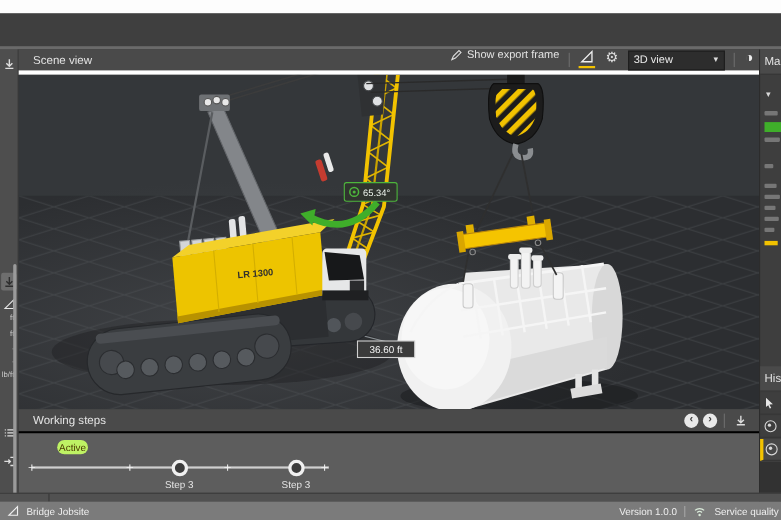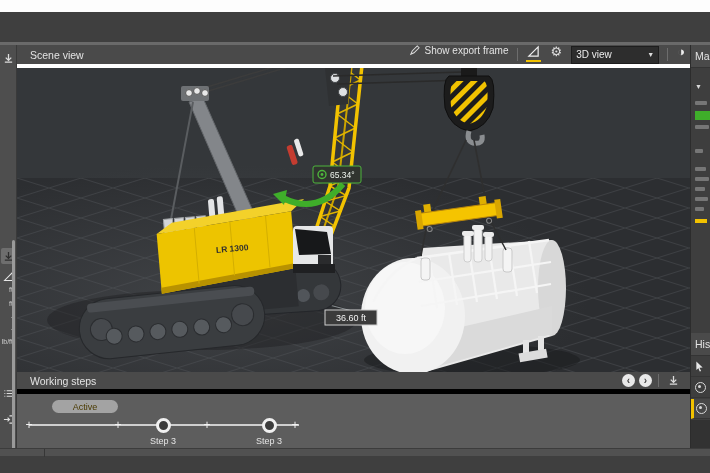--- a/index.html
+++ b/index.html
@@ -37,35 +37,35 @@
   .dropdown{display:flex;align-items:center;background:#2d2d2d;border:1px solid #1d1d1d;height:18px;width:88px;
             margin:0 4px;padding:0 4px;box-sizing:border-box;color:#ececec;font-size:10px;cursor:pointer;}
   .dropdown .chev{margin-left:auto;font-size:7px;color:#dcdcdc;}
   .contrast-glyph{font-size:13px;color:#ececec;line-height:1;}
   .gear-glyph{font-size:13px;color:#dcdcdc;line-height:1;}
 
   .viewport{left:0;top:23px;width:673px;height:304px;background:#34373a;overflow:hidden;cursor:grab;}
 
   
   .steps-panel{left:0;top:327px;width:673px;height:76px;}
-  .steps-header{position:absolute;left:0;top:0;width:673px;height:22px;background:#4a4a4a;border-bottom:5px solid #000000;
+  .steps-header{position:absolute;left:0;top:0;width:673px;height:22px;background:#4a4a4a;border-bottom:2px solid #000000;
                 display:flex;align-items:center;color:#e3e3e3;font-size:10.5px;box-sizing:border-box;}
   .steps-header .title{margin-left:13px;}
   .steps-hdr-right{margin-left:auto;display:flex;align-items:center;margin-right:6px;}
   .circle-btn{width:13px;height:13px;border-radius:50%;background:#e9e9e9;color:#3f3f3f;font-size:10px;font-weight:bold;
               display:flex;align-items:center;justify-content:center;margin:0 2px;cursor:pointer;line-height:1;}
   .steps-body{position:absolute;left:0;top:22px;width:673px;height:54px;background:#5d5d5d;}
   .timeline-line{position:absolute;left:12px;top:30px;width:270px;height:2px;background:#cfcfcf;}
   .tl-plus{position:absolute;top:24px;width:14px;text-align:center;color:#f2f2f2;font-size:12px;line-height:14px;}
   .tl-step{position:absolute;width:60px;margin-left:-30px;text-align:center;}
   .tl-circle{width:9px;height:9px;border-radius:50%;background:#3c3c3c;border:3px solid #f0f0f0;margin:0 auto;}
   .tl-step.active .tl-circle{border-color:#f0b400;}
   .tl-label{font-size:9px;color:#e4e4e4;margin-top:3px;}
   .tl-step.active .tl-label{color:#f0b400;}
-  .active-badge{position:absolute;left:35px;top:6px;width:66px;height:13px;background:#a3a3a3;border-radius:7px;
+  .active-badge{position:absolute;left:35px;top:6px;width:28px;height:13px;background:#bef264;border-radius:7px;
                 color:#4a3a00;font-size:9px;display:flex;align-items:center;justify-content:center;}
 
   
   .right-rail{left:690px;top:45px;width:20px;height:411px;background:#3e3e3e;border-left:1px solid #2c2c2c;box-sizing:border-box;}
   .rr-header{position:absolute;left:0;width:20px;height:23px;background:#4a4a4a;border-bottom:1px solid #343434;
              color:#e3e3e3;font-size:10.5px;display:flex;align-items:center;padding-left:4px;box-sizing:border-box;overflow:hidden;white-space:nowrap;}
   .rr-row{position:absolute;left:0;width:20px;height:20px;background:#3e3e3e;border-bottom:1px solid #353535;
           display:flex;align-items:center;justify-content:flex-start;padding-left:4px;box-sizing:border-box;}
   .rr-row.sel{background:#474747;border-left:3px solid #f2c200;padding-left:2px;}
   .sliver{position:absolute;left:4px;height:4px;background:#767676;border-radius:1px;}
@@ -393,14 +393,32 @@
     <div class="rr-row sel" style="top:354px;">
         <div class="ring-glyph"></div>
       </div>
     <div class="abs" style="left:0;top:375px;width:20px;height:36px;background:#323232;"></div>
   </aside>
 
   <div class="abs bottom-strip">
     <div class="divider"></div>
   </div>
 
+  <footer class="abs status-bar">
+    <div class="status-left">
+      <svg width="12" height="11" viewBox="0 0 14 14">
+          <path d="M2 12h10V2z" stroke="#efefef" stroke-width="1.3" fill="none"></path>
+        </svg>
+      <span>Bridge Jobsite</span>
+    </div>
+    <div class="status-right">
+      <span>Version 1.0.0</span>
+      <span class="status-sep"></span>
+      <svg width="12" height="11" viewBox="0 0 12 12">
+        <path d="M1.5 5.5 A6.3 6.3 0 0 1 10.5 5.5" stroke="#d9ead9" stroke-width="1.2" fill="none"></path>
+        <path d="M3.6 7.6 A3.5 3.5 0 0 1 8.4 7.6" stroke="#d9ead9" stroke-width="1.2" fill="none"></path>
+        <circle cx="6" cy="10" r="1.2" fill="#d9ead9"></circle>
+      </svg>
+      <span>Service quality</span>
+    </div>
+  </footer>
 
 </div>
 
 </body></html>

